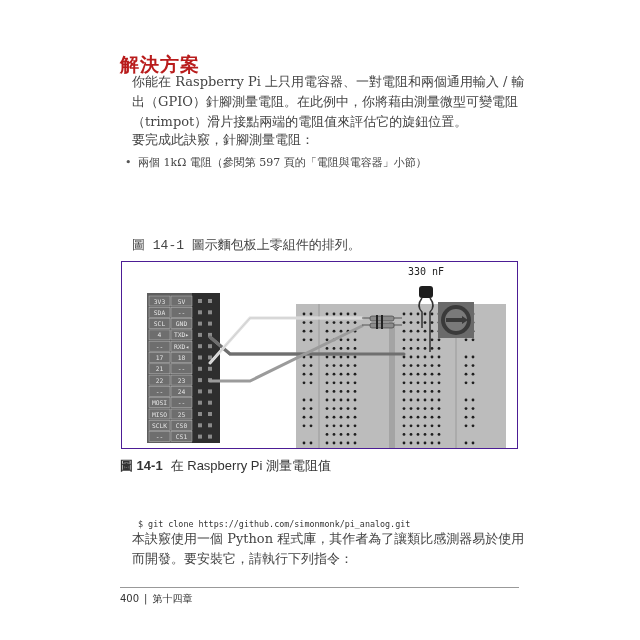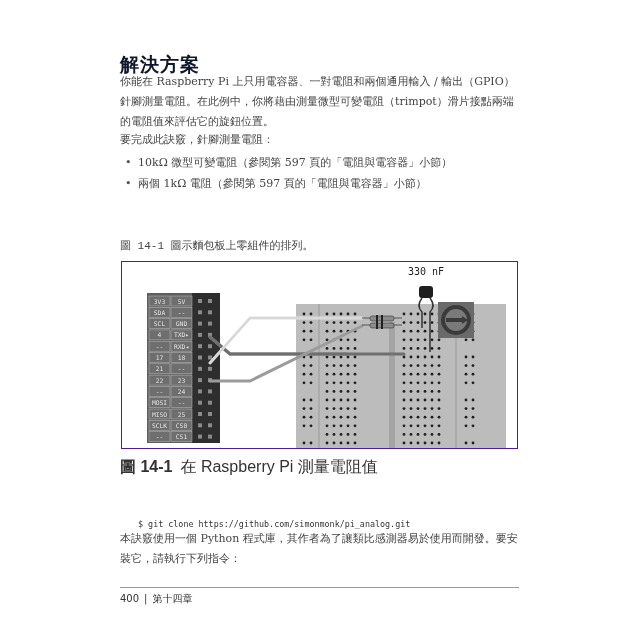--- a/index.html
+++ b/index.html
@@ -1,50 +1,49 @@
 <!DOCTYPE html>
 <html><head>
   <meta charset="utf-8">
   <style>
     html, body { margin: 0; padding: 0; background: #ffffff; }
     body { width: 640px; height: 640px; position: relative; overflow: hidden;
       font-family: "DejaVu Serif", serif; color: #3a3a3a; }
     .h1 { position: absolute; left: 120px; top: 52px; font-family: "DejaVu Sans", sans-serif;
-      font-size: 19px; font-weight: bold; color: #0f172a; letter-spacing: 1px; }
-    .para { position: absolute; left: 120px; width: 400px; font-size: 11px; line-height: 20px; color: #444; }
+      font-size: 19px; font-weight: bold; color: #b91c1c; letter-spacing: 1px; }
+    .para { position: absolute; left: 132px; width: 400px; font-size: 13px; line-height: 20px; color: #444; }
     .p1 { top: 72px; }
     .p2 { top: 130px; }
     ul.mat { position: absolute; left: 120px; top: 152px; margin: 0; padding: 0; list-style: none; width: 400px; }
     ul.mat li { font-size: 11px; line-height: 21px; color: #444; padding-left: 18px; position: relative; }
     ul.mat li::before { content: "•"; position: absolute; left: 5px; top: 0; color: #555; }
     .p3 { top: 236px; font-family: Liberation Mono, monospace; }
     .figbox { position: absolute; left: 121px; top: 261px; width: 395px; height: 186px;
       border: 1px solid #4c1d95; background: #fff; }
     .caption { position: absolute; left: 120px; top: 457px; font-family: "Liberation Sans", sans-serif;
-      font-size: 16px; color: #333; }
+      font-size: 13px; color: #333; }
     .caption b { font-weight: bold; margin-right: 8px; }
     .p4 { top: 485px; margin-top: 44px; }
     .code { position: absolute; left: 138px; top: 518px; font-family: "DejaVu Sans Mono", monospace;
       font-size: 8.4px; line-height: 12.5px; color: #333; white-space: pre; text-align: center; }
     .footer-rule { position: absolute; left: 120px; top: 587px; width: 399px; height: 1px; background: #999; }
     .footer { position: absolute; left: 120px; top: 592px; font-family: "DejaVu Sans", sans-serif; font-size: 10px; color: #333; }
     .footer .sep { margin: 0 5px; }
     svg text { font-family: "DejaVu Sans Mono", monospace; }
   </style>
 </head>
 <body>
 
 <div class="h1">解決方案</div>
 
 <div class="para p1">你能在 Raspberry Pi 上只用電容器、一對電阻和兩個通用輸入 / 輸出（GPIO）針腳測量電阻。在此例中，你將藉由測量微型可變電阻（trimpot）滑片接點兩端的電阻值來評估它的旋鈕位置。</div>
 
 <div class="para p2">要完成此訣竅，針腳測量電阻：</div>
 
 <ul class="mat">
-  <li>10kΩ 微型可變電阻（參閱第 597 頁的「電阻與電容器」小節）</li>
   <li>兩個 1kΩ 電阻（參閱第 597 頁的「電阻與電容器」小節）</li>
 </ul>
 
 <div class="para p3">圖 14-1 圖示麵包板上零組件的排列。</div>
 
 <div class="figbox">
   <svg width="395" height="186" viewBox="0 0 395 186" xmlns="http://www.w3.org/2000/svg">
 
     <g transform="translate(25,31)">
       <rect x="0" y="0" width="70" height="150" fill="#5e5e5e"></rect>

